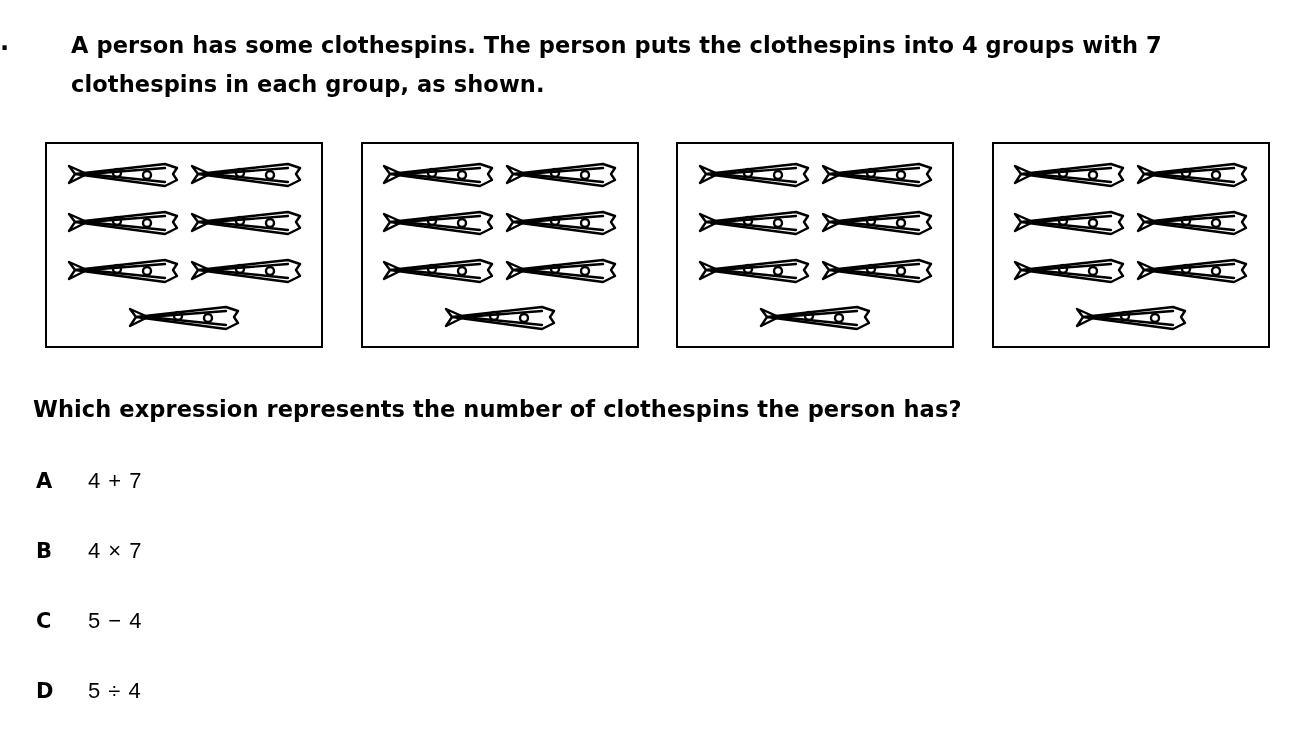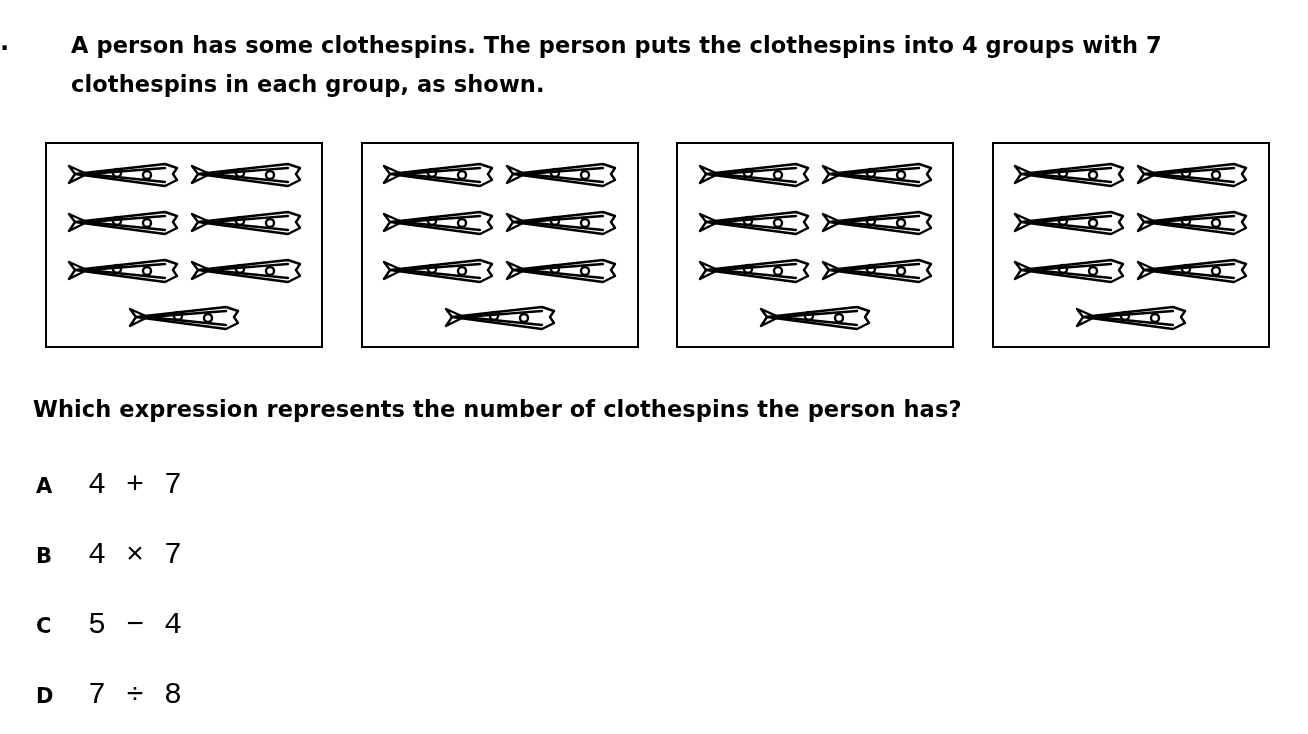--- a/index.html
+++ b/index.html
@@ -102,22 +102,22 @@
     align-items: baseline;
     height: 70px;
   }
   .choice-letter {
     width: 52px;
     font-size: 21px;
     font-weight: bold;
     font-family: "DejaVu Sans", sans-serif;
   }
   .choice-text {
-    font-size: 30px;
-    font-family: Liberation Mono, monospace;
+    font-size: 22px;
+    font-family: Liberation Sans, sans-serif;
     letter-spacing: 1px;
     text-align: center;
   }
 </style>
 </head>
 <body>
 
 <div class="page">
 
   <div class="question-marker">.</div>
@@ -494,17 +494,17 @@
     <div class="choice">
       <div class="choice-letter">B</div>
       <div class="choice-text">4 × 7</div>
     </div>
     <div class="choice">
       <div class="choice-letter">C</div>
       <div class="choice-text">5 − 4</div>
     </div>
     <div class="choice">
       <div class="choice-letter">D</div>
-      <div class="choice-text">7 ÷ 8</div>
+      <div class="choice-text">5 ÷ 4</div>
     </div>
   </div>
 
 </div>
 
 </body></html>

